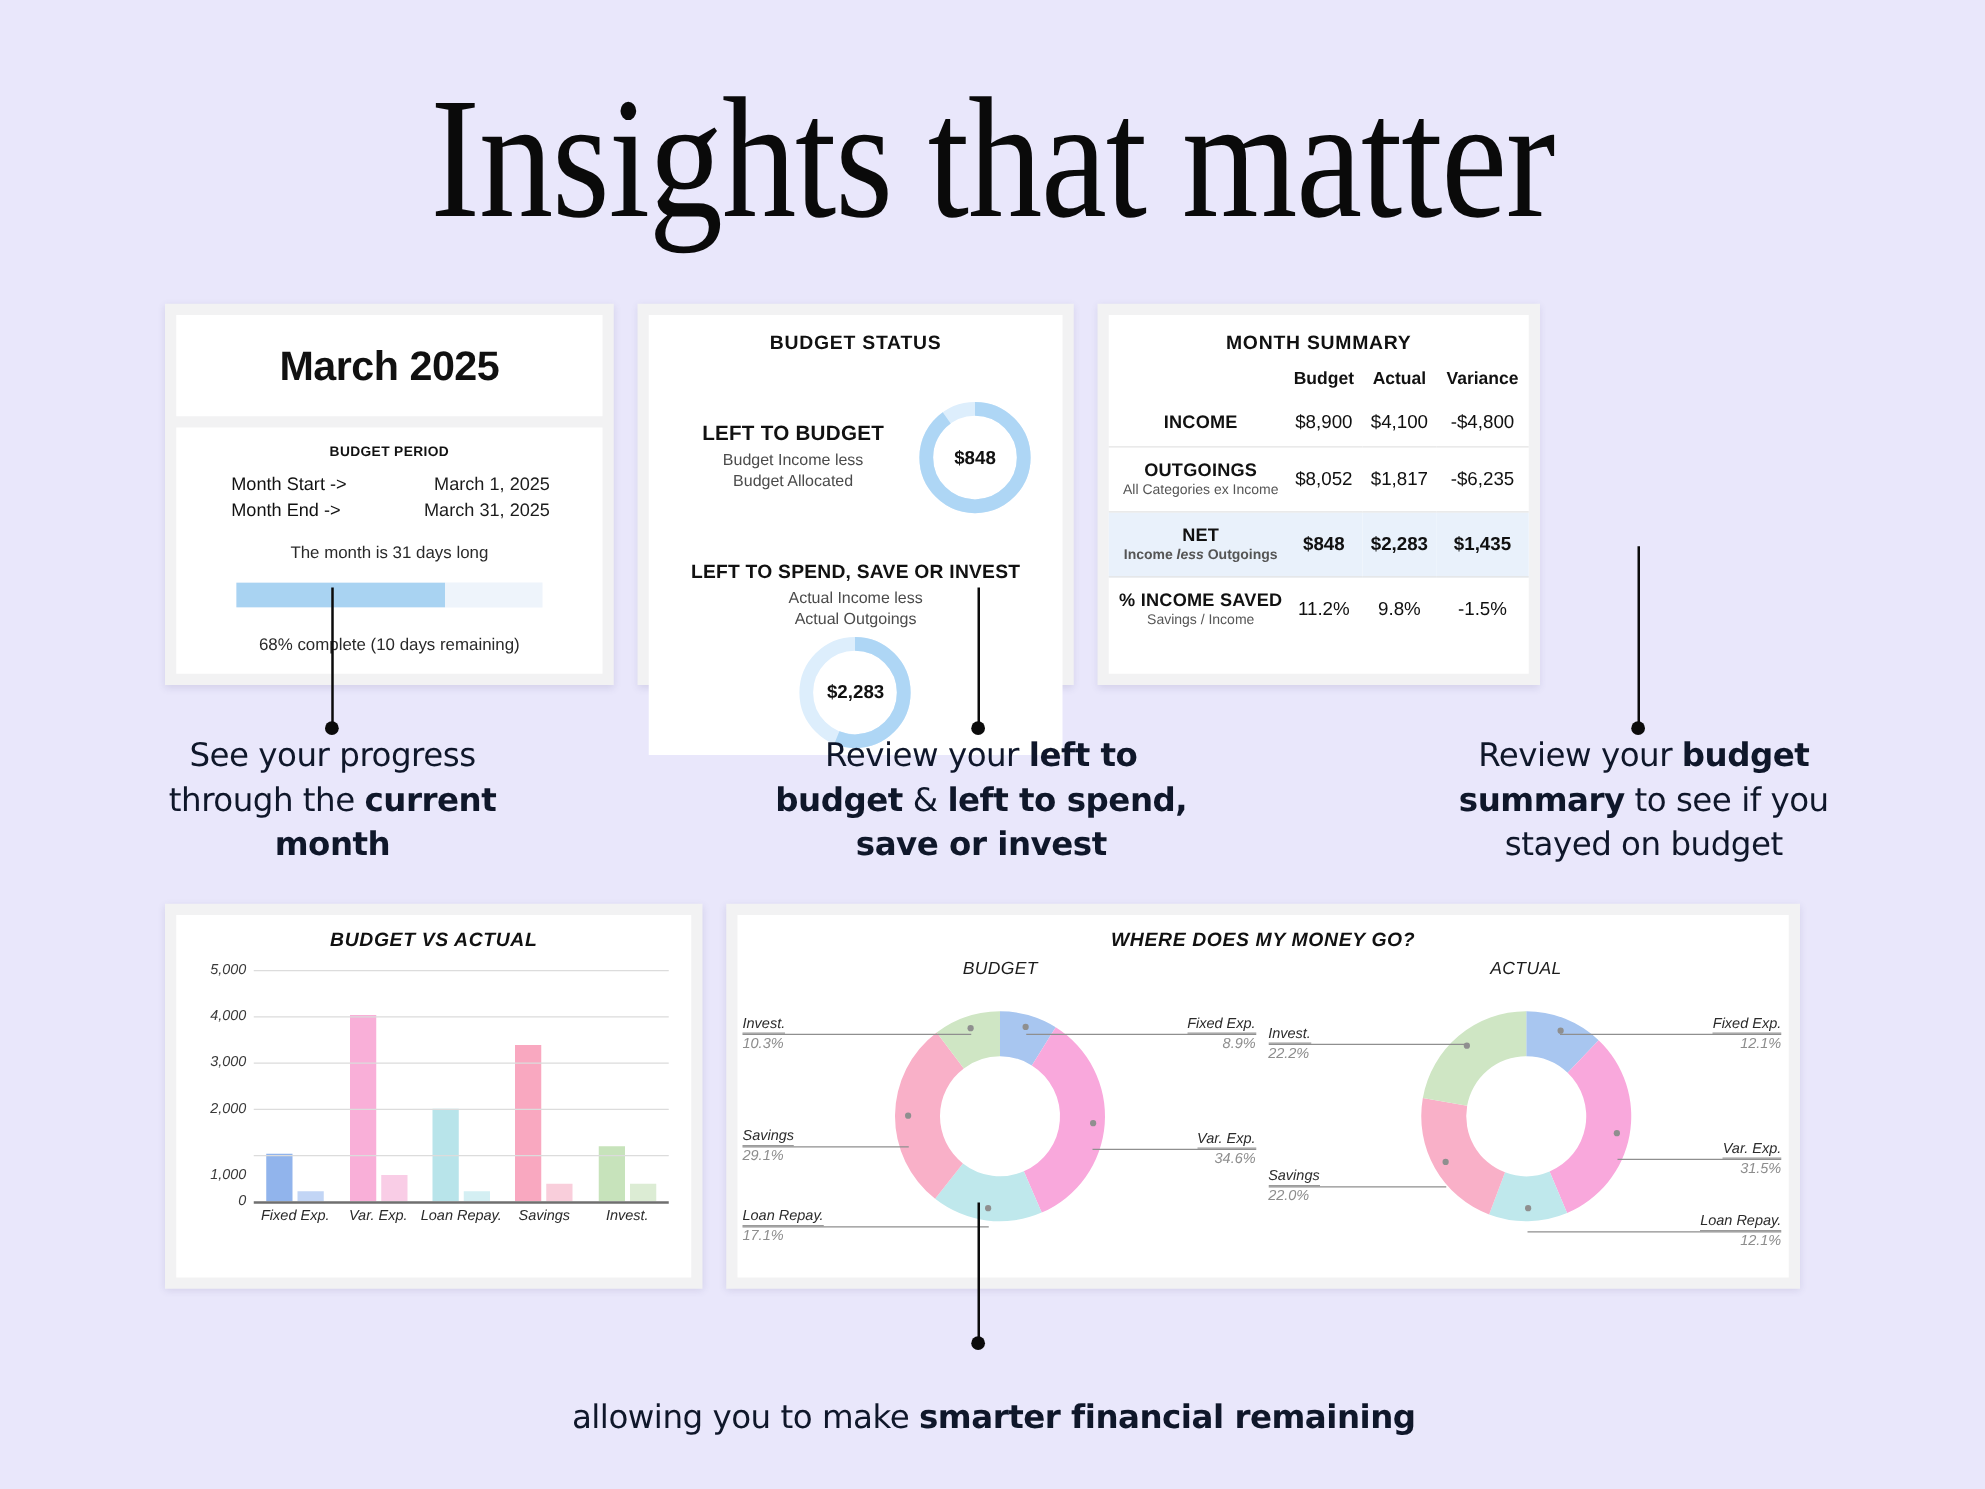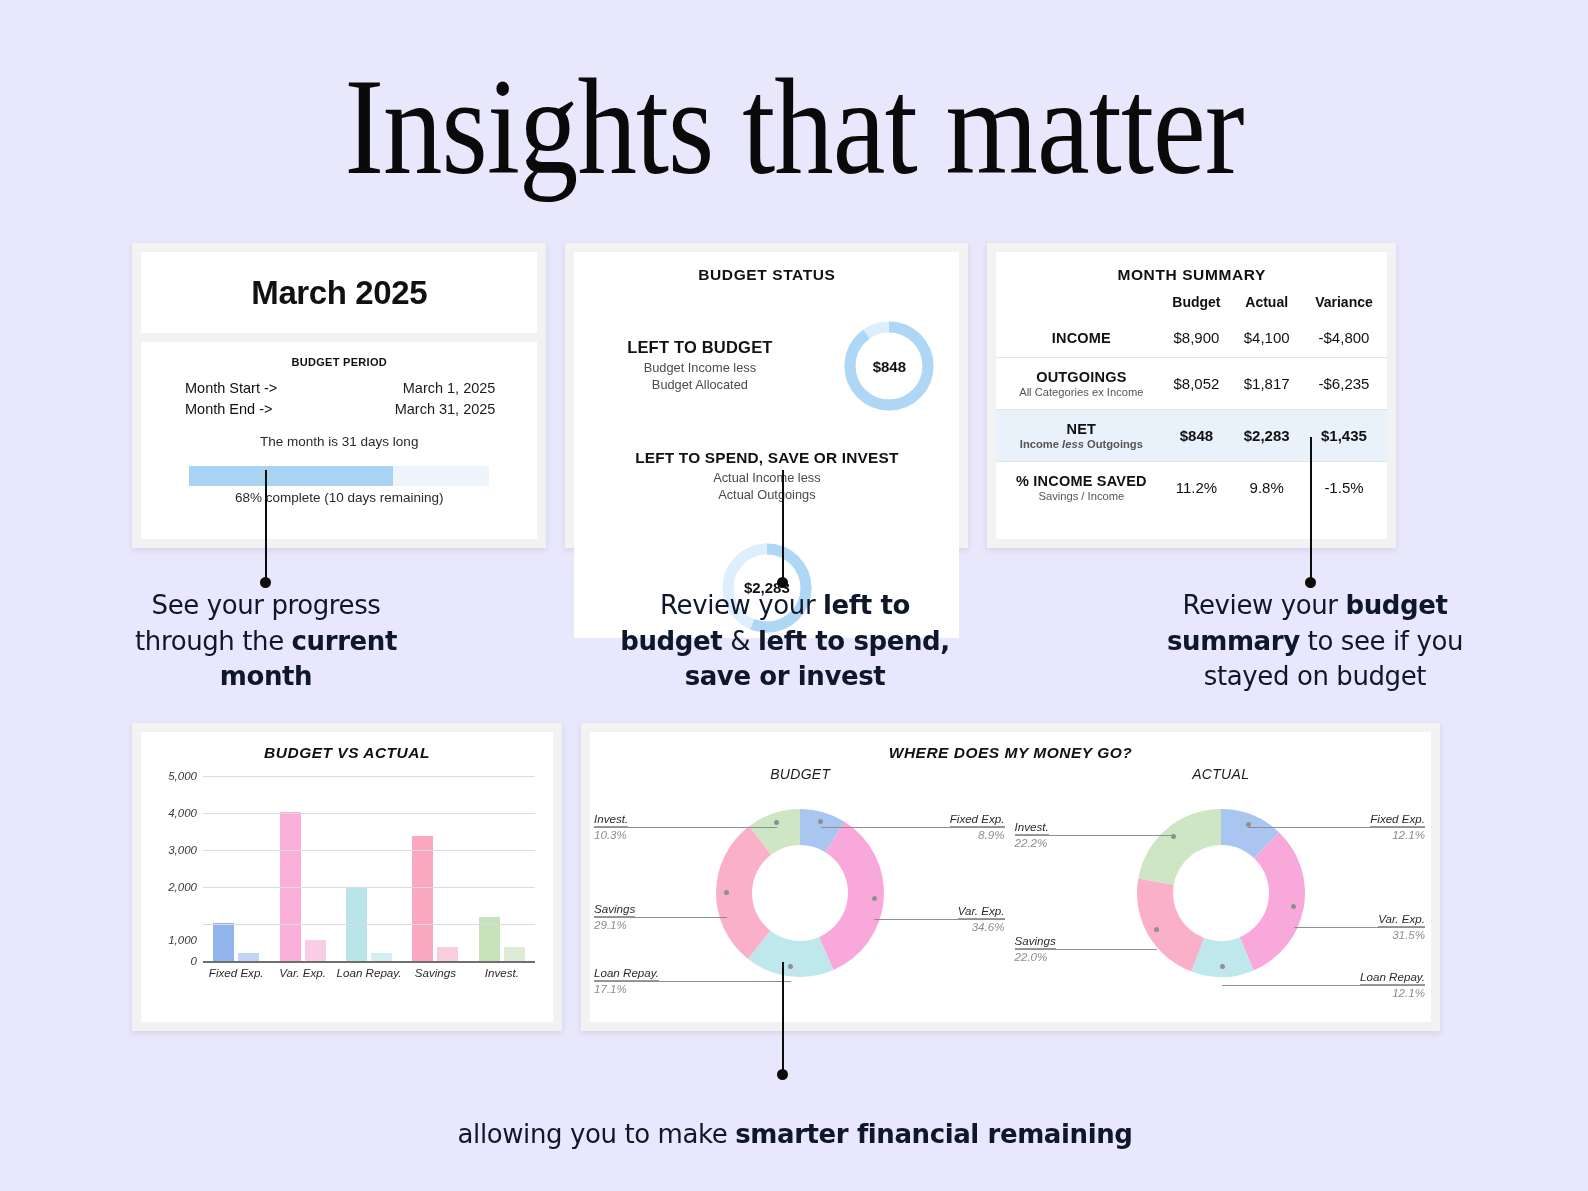--- a/index.html
+++ b/index.html
@@ -21,21 +21,21 @@
     color: #0a0a0a;
     padding-top: 58px;
     transform: scaleX(0.86);
     font-weight: 400;
   }
 
   
   .row-top {
     position: absolute;
     top: 243px; left: 132px;
-    width: 1264px; height: 305px;
+    width: 1100px; height: 305px;
     display: flex;
     gap: 19px;
   }
   .card {
     background: #f2f2f3;
     box-shadow: 0 2px 6px rgba(80,70,130,.14);
     padding: 9px;
     display: flex;
     flex-direction: column;
     gap: 9px;
@@ -75,33 +75,32 @@
     margin: 17px 22px 0;
     height: 20px; background: #eef4fb;
     position: relative; overflow: hidden;
   }
   .progress-fill {
     position: absolute; left: 0; top: 0; bottom: 0;
     background: #a9d3f2;
   }
   .progress-caption {
     text-align: center; font-size: 13.5px; color: #2a2a2a;
-    margin-top: 4px;
+    margin-top: 22px;
   }
 
   
   .panel-full { flex: 1; padding: 14px 0 0; position: relative; }
   .panel-head {
     text-align: center; font-size: 15.5px; font-weight: 700;
     color: #111; letter-spacing: .6px;
   }
   .bs-block {
     display: flex; align-items: center;
     padding: 0 20px;
-    gap: 34px;
   }
   .bs-1 { margin-top: 32px; }
   .bs-2 { margin-top: 33px; flex-direction: column; }
   .bs-text { flex: 1; text-align: center; }
   .bs-title {
     font-size: 16.5px; font-weight: 700; color: #111;
     letter-spacing: .2px;
   }
   .bs-title.small { font-size: 15.4px; }
   .bs-sub { font-size: 12.8px; color: #4b4b4b; line-height: 1.32; margin-top: 3px; }

